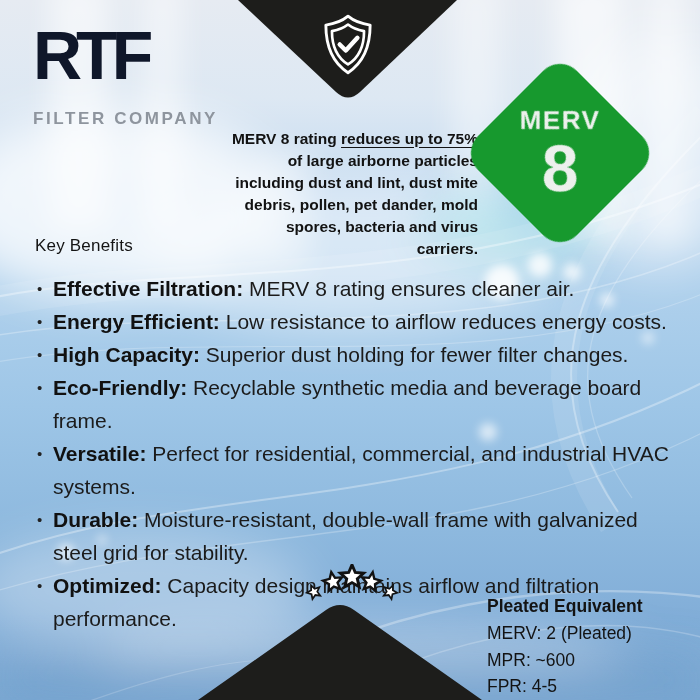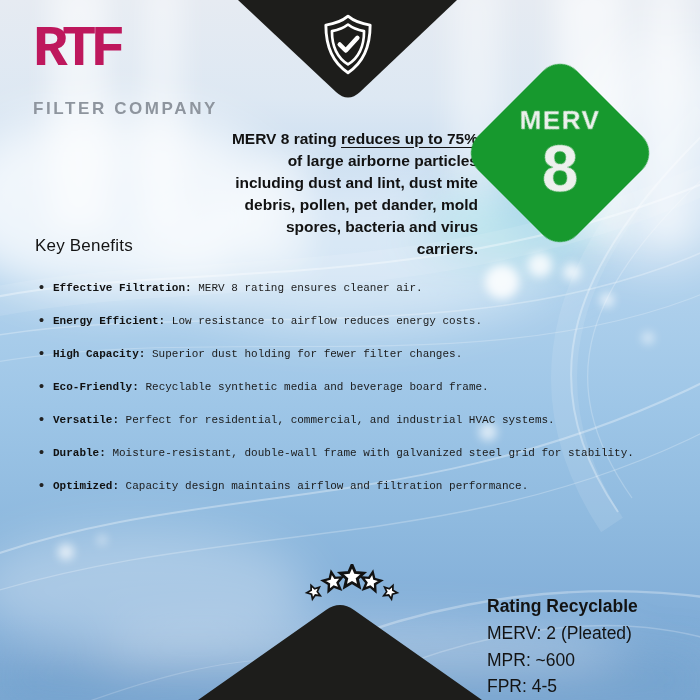--- a/index.html
+++ b/index.html
@@ -7,22 +7,22 @@
     width:700px;height:700px;overflow:hidden;position:relative;
     font-family:"Liberation Sans", sans-serif;
     background:linear-gradient(180deg,#e6ebf2 0%,#dde8f3 14%,#c3daf0 28%,#aed0ec 42%,#9ec6e7 58%,#8fbadf 74%,#82aed8 88%,#7da9d3 100%);
   }
   .stage{position:absolute;inset:0;width:700px;height:700px;}
   svg{display:block;}
 
   
   .logo{position:absolute;left:33px;top:22px;width:230px;}
   .logo-main{
-    font-size:58px;font-weight:900;line-height:0.98;color:#be185d;
-    letter-spacing:-6px;font-family:Liberation Mono, monospace;
+    font-size:68px;font-weight:900;line-height:0.98;color:#0f172a;
+    letter-spacing:-6px;font-family:Liberation Sans, sans-serif;
   }
   .logo-sub{
     margin-top:20px;font-size:17px;font-weight:700;color:#8e959e;letter-spacing:2.6px;
   }
 
   
   .top-banner-svg{position:absolute;left:0;top:0;}
   .shield{position:absolute;left:321px;top:14px;}
 
   
@@ -43,21 +43,21 @@
     color:#edf0ed;
   }
   .badge-label{font-size:26px;font-weight:700;letter-spacing:1.5px;line-height:1;}
   .badge-value{font-size:66px;font-weight:700;line-height:0.95;margin-top:4px;}
 
   
   .benefits{position:absolute;left:35px;top:222px;width:645px;}
   .benefits-title{font-size:17px;font-weight:400;color:#141414;letter-spacing:0.2px;}
   .benefits-list{list-style:none;margin:16px 0 0 0;padding:0;}
   .benefits-list li{
-    position:relative;padding-left:18px;font-size:11px;line-height:33px;color:#1b1b1b;font-family:Liberation Mono, monospace;
+    position:relative;padding-left:18px;font-size:21px;line-height:33px;color:#1b1b1b;
   }
   .benefits-list li::before{
     content:"\2022";position:absolute;left:2px;top:0;font-size:15px;color:#222;
   }
   .benefits-list b{font-weight:700;color:#111;}
 
   
   .stars{position:absolute;left:296px;top:564px;}
   .bottom-banner-svg{position:absolute;left:0;bottom:0;}
   .rating-eq{position:absolute;left:487px;top:596px;color:#131313;}
@@ -174,17 +174,17 @@
   <use href="#star" transform="translate(56,13) scale(1.22)"></use>
   <use href="#star" transform="translate(75,18) rotate(10) scale(1.0)"></use>
   <use href="#star" transform="translate(94,28) rotate(24) scale(0.72)"></use>
 </svg>
 
 <svg class="bottom-banner-svg" width="700" height="100" viewBox="0 0 700 100">
   <path d="M198 100 L326 10 Q340 0 354 10 L482 100 Z" fill="#1d1d1b"></path>
 </svg>
 
 <div class="rating-eq">
-  <div class="rating-eq-title">Rating Recyclable</div>
+  <div class="rating-eq-title">Pleated Equivalent</div>
   <div class="rating-eq-row">MERV: 2 (Pleated)</div>
   <div class="rating-eq-row">MPR: ~600</div>
   <div class="rating-eq-row">FPR: 4-5</div>
 </div>
 
 </body></html>

